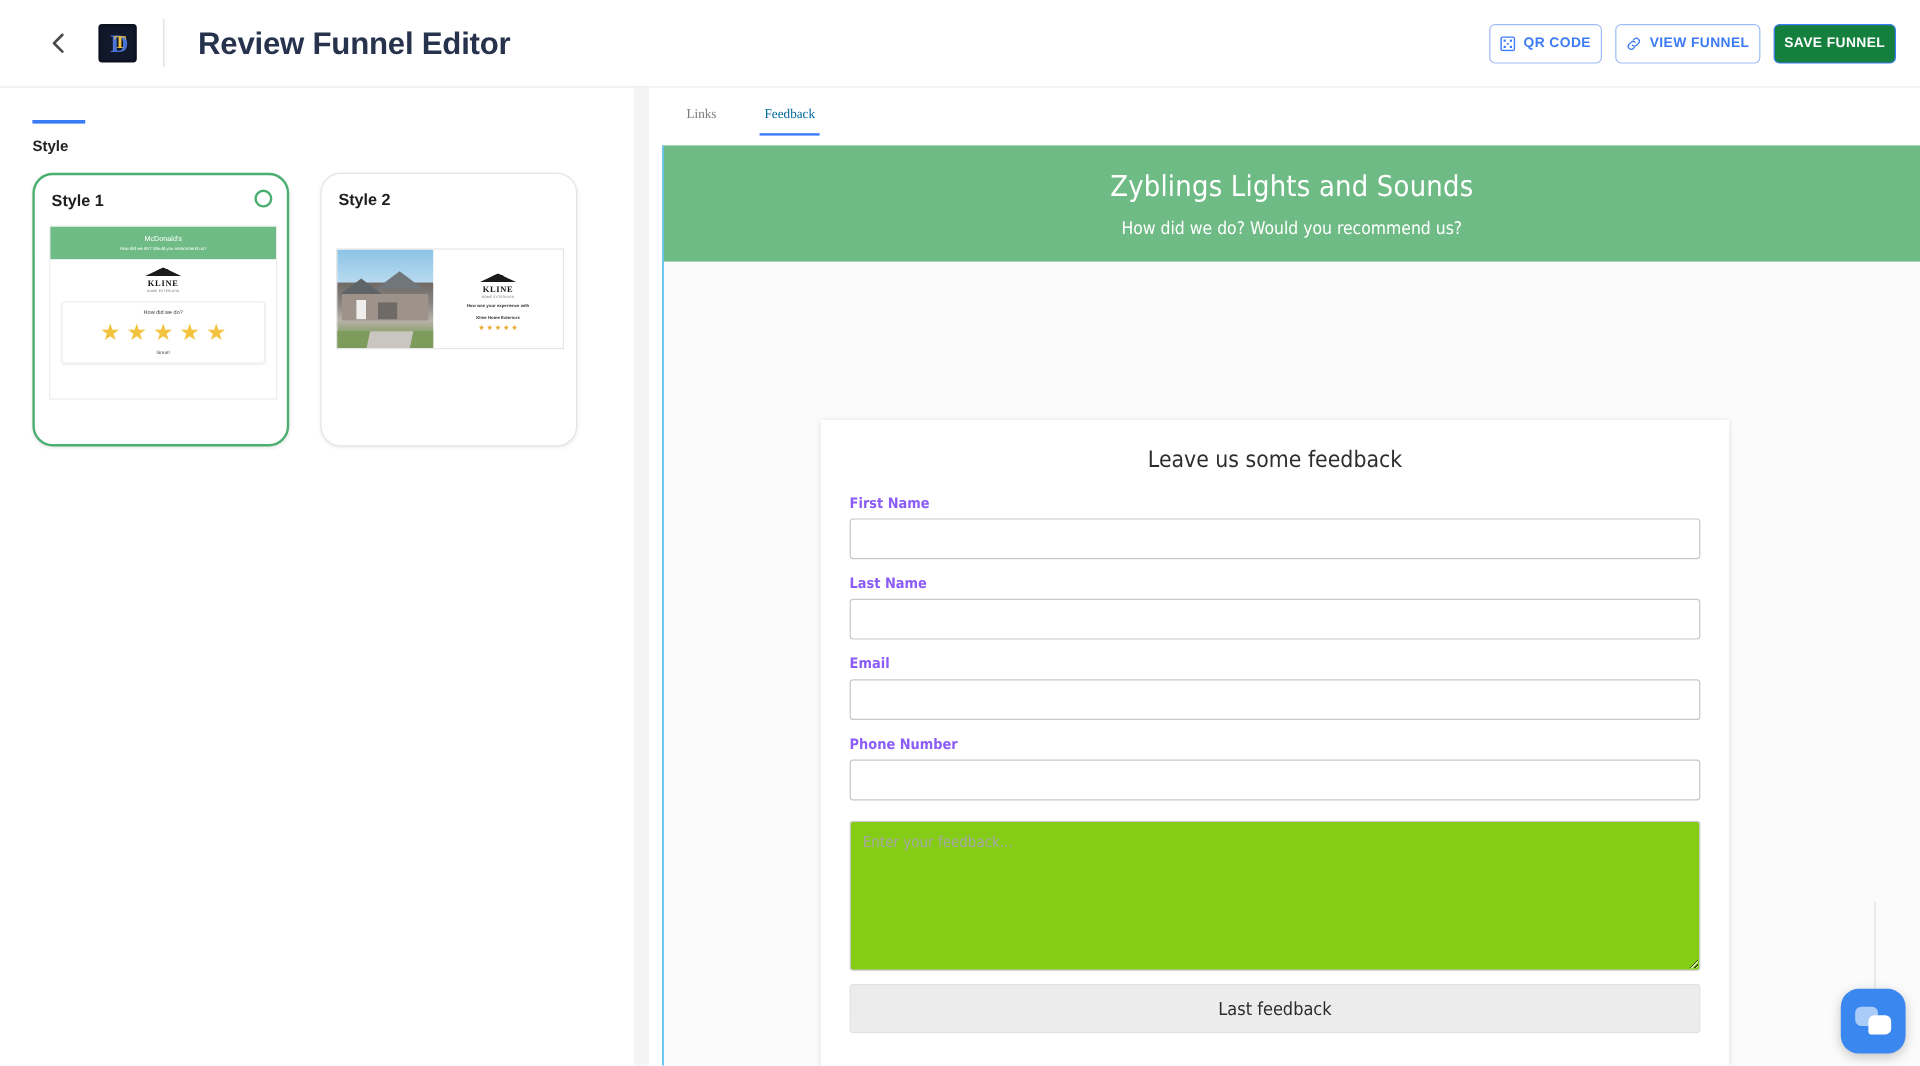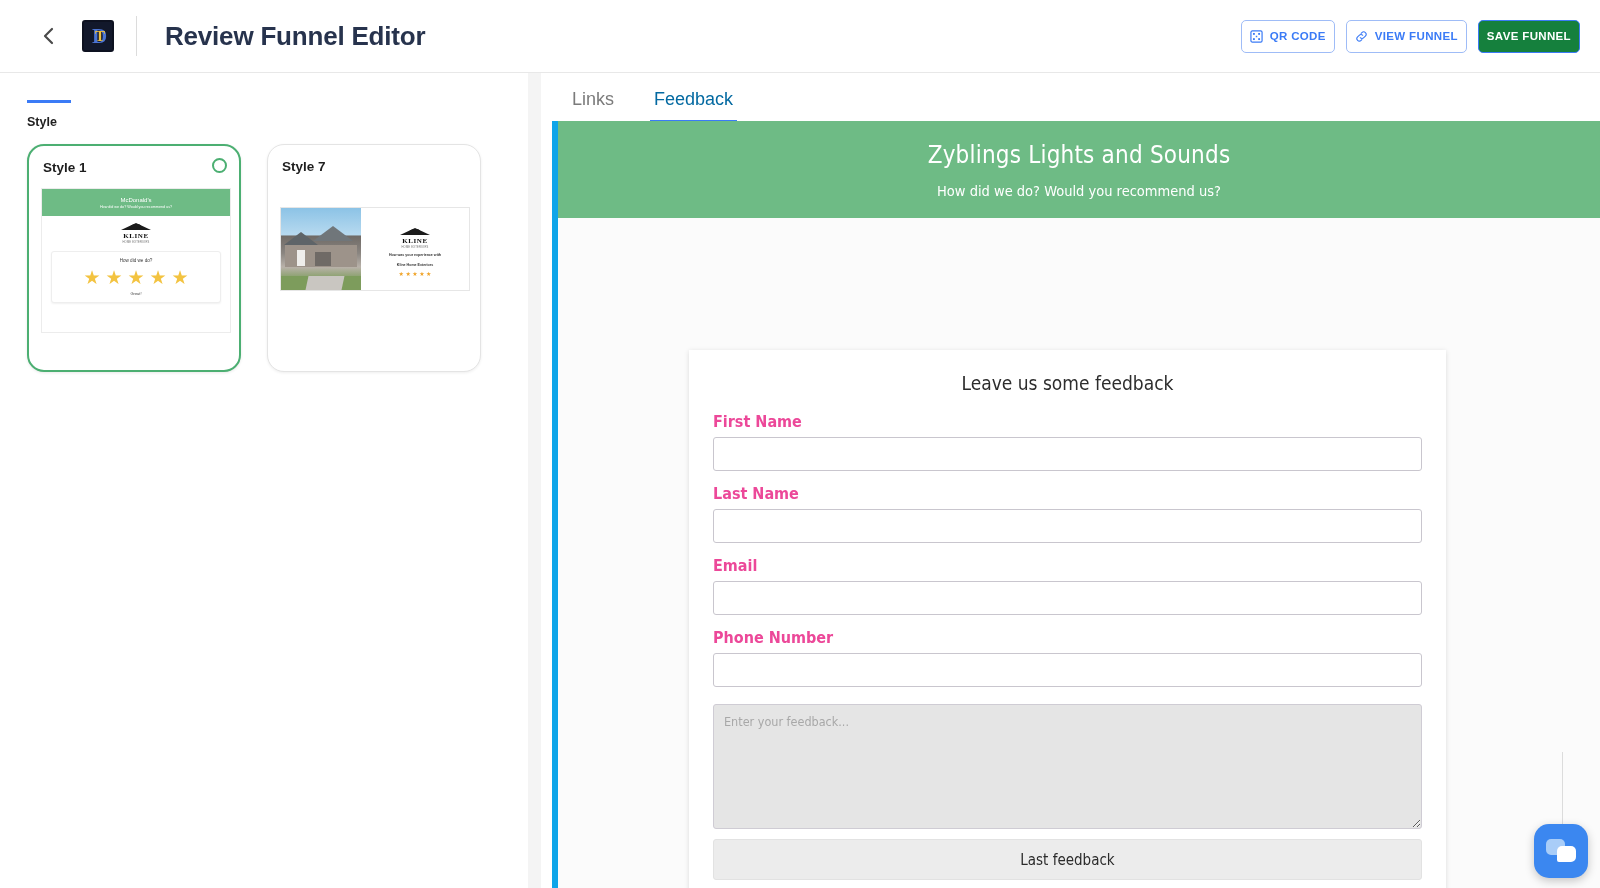--- a/index.html
+++ b/index.html
@@ -307,42 +307,43 @@
     width: 1059px; height: 815px;
     background: #ffffff;
   }
   .tabs {
     position: absolute; left: 11px; top: 6px;
     display: flex; gap: 0px;
     align-items: flex-end;
   }
   .tab {
     padding: 10px 20px 12px 20px;
-    font-size: 18px;
+    font-size: 11px;
     color: #7b7b7b;
     cursor: pointer;
     position: relative;
+    font-family: Liberation Serif, serif;
   }
   .tab.active {
     color: #0369a1;
     font-weight: normal;
   }
   .tab.active::after {
     content: "";
     position: absolute;
     left: 16px; right: 16px; bottom: 0;
     height: 2.5px;
     background: #3b7bf6;
   }
 
   .preview {
     position: absolute; left: 11px; top: 48px;
     width: 1048px; height: 767px;
     background: #fbfbfb;
-    border-left: 6px solid #0ea5e9;
+    border-left: 1px solid #0ea5e9;
     overflow: hidden;
   }
   .pv-banner {
     width: 100%;
     height: 97px;
     background: #6ebb85;
     display: flex; flex-direction: column;
     align-items: center; justify-content: center;
     color: #ffffff;
   }
@@ -367,23 +368,23 @@
   }
   .fb-heading {
     text-align: center;
     font-size: 19px;
     color: #2d2d2d;
     font-weight: normal;
     font-family: "Liberation Sans Narrow", "DejaVu Sans Condensed", "Liberation Sans", sans-serif;
     margin-bottom: 18px;
   }
   .fld-label {
-    font-size: 16px;
-    font-weight: bold;
-    color: #ec4899;
+    font-size: 12px;
+    font-weight: bold;
+    color: #8b5cf6;
     margin-bottom: 6px;
     font-family: "Liberation Sans Narrow", "DejaVu Sans Condensed", "Liberation Sans", sans-serif;
   }
   .fld-input {
     width: 100%;
     height: 34px;
     border: 1px solid #c9c6ce;
     border-radius: 3px;
     background: #ffffff;
     margin-bottom: 13px;
@@ -391,21 +392,21 @@
     font-size: 13px;
     font-family: "Liberation Sans", sans-serif;
     color: #333;
     outline: none;
   }
   .fld-textarea {
     width: 100%;
     height: 125px;
     border: 1px solid #cfccd4;
     border-radius: 3px;
-    background: #e5e5e5;
+    background: #84cc16;
     padding: 9px 10px;
     font-size: 12.5px;
     font-family: "Liberation Sans Narrow", "DejaVu Sans Condensed", "Liberation Sans", sans-serif;
     color: #333;
     resize: vertical;
     outline: none;
     margin-top: 4px;
   }
   .fld-textarea::placeholder { color: #a8a8a8; }
   .send-btn {
@@ -533,21 +534,21 @@
             <span>★</span>
             <span>★</span>
             <span>★</span>
           </div>
           <div class="g">Great!</div>
         </div>
       </div>
     </div>
 
     <div class="style-card">
-      <div class="style-card-title">Style 7</div>
+      <div class="style-card-title">Style 2</div>
 
       <div class="mini2">
         <div class="mini2-photo">
           <div class="lawn"></div>
             <div class="drive"></div>
           <div class="wall"></div>
             <div class="roof-a"></div>
             <div class="roof-b"></div>
           <div class="door"></div>
             <div class="garage"></div>

